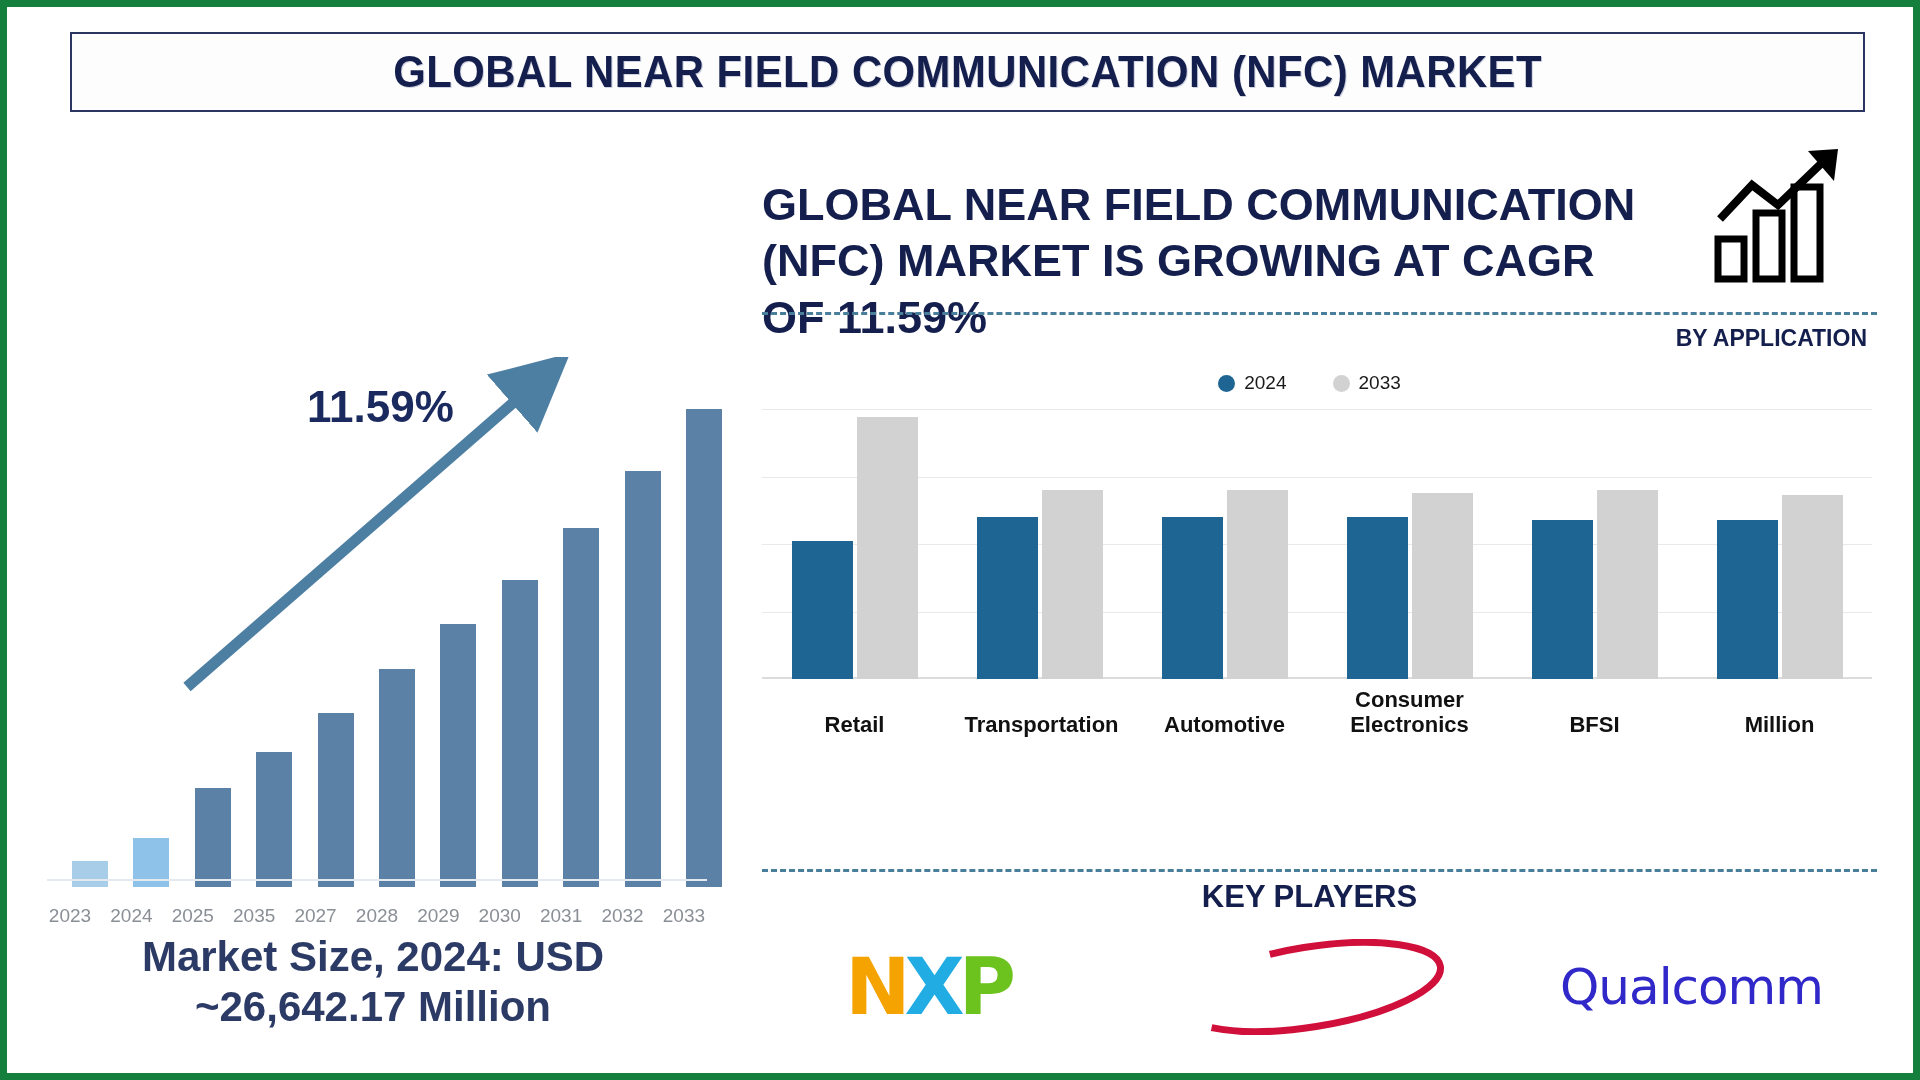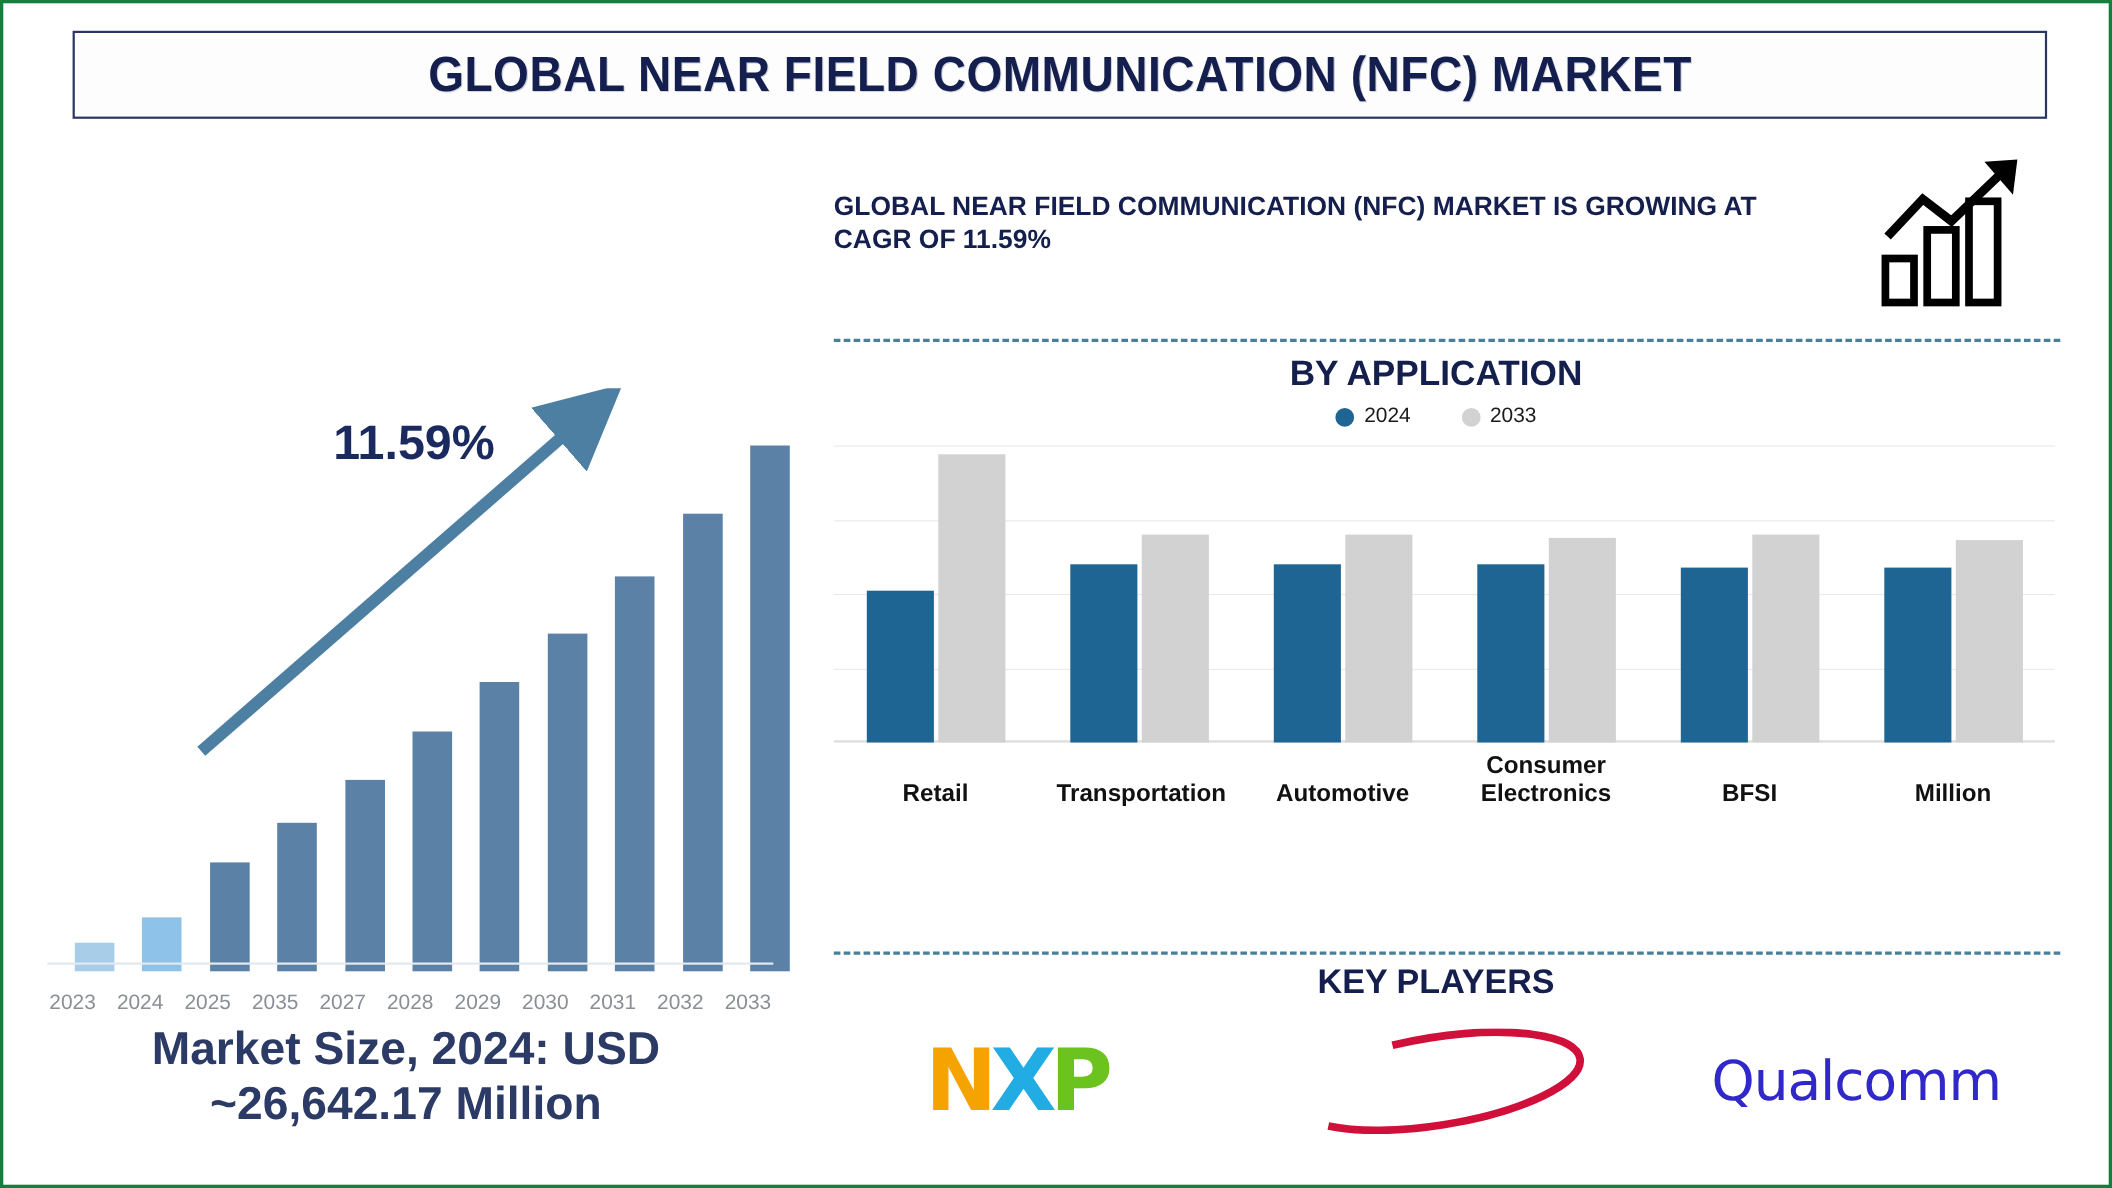--- a/index.html
+++ b/index.html
@@ -5,21 +5,21 @@
   * { box-sizing: border-box; margin: 0; padding: 0; }
   html, body {
     width: 1920px; height: 1080px;
     background: #ffffff;
     font-family: "Liberation Sans", sans-serif;
     overflow: hidden;
   }
   #frame {
     position: absolute; inset: 0;
     background: #ffffff;
-    border: 3px solid #15803d;
+    border: 7px solid #15803d;
   }
 
   
   #title-box {
     position: absolute; left: 63px; top: 25px; width: 1795px; height: 80px;
     border: 2px solid #2a3560;
     background: #fdfdfd;
     display: flex; align-items: center; justify-content: center;
   }
   #title-text {
@@ -78,38 +78,38 @@
     text-align: center; line-height: 1.18;
     font-size: 42px; font-weight: bold; color: #2c3a66;
   }
 
   
   #right-panel { position: absolute; left: 745px; top: 120px; width: 1140px; height: 940px; }
 
   #right-heading {
     position: absolute; left: 10px; top: 50px; width: 900px;
     font-family: "Liberation Sans Narrow", "Liberation Sans", sans-serif;
-    font-size: 24px; font-weight: bold; color: #141f4e;
+    font-size: 45px; font-weight: bold; color: #141f4e;
     line-height: 1.25;
   }
 
   #growth-icon { position: absolute; right: 40px; top: 20px; width: 140px; height: 140px; }
 
   .dashed-rule {
     position: absolute; left: 10px; width: 1115px; height: 0;
     border-top: 3px dashed #4a7f9b;
   }
   #rule-1 { top: 185px; }
   #rule-2 { top: 742px; }
 
   #by-application-title {
     position: absolute; left: 0; top: 198px; width: 1115px;
-    text-align: center;
-    font-family: "Liberation Sans Narrow", "Liberation Sans", sans-serif;
-    font-size: 32px; font-weight: bold; color: #141f4e;
+    text-align: right;
+    font-family: "Liberation Sans Narrow", "Liberation Sans", sans-serif;
+    font-size: 23px; font-weight: bold; color: #141f4e;
   }
 
   #legend {
     position: absolute; left: 0; top: 245px; width: 1115px;
     display: flex; justify-content: center; align-items: center; gap: 46px;
   }
   .legend-item { display: flex; align-items: center; gap: 9px; }
   .legend-dot { width: 17px; height: 17px; border-radius: 50%; }
   .legend-label {
     font-family: "Liberation Sans Narrow", "Liberation Sans", sans-serif;

